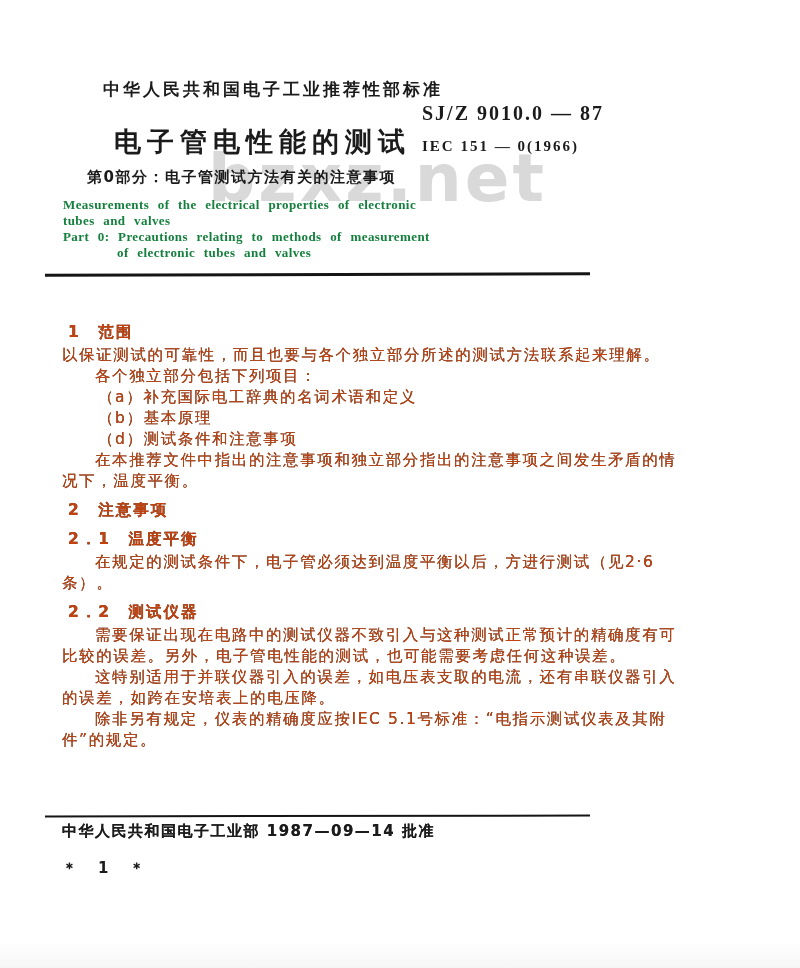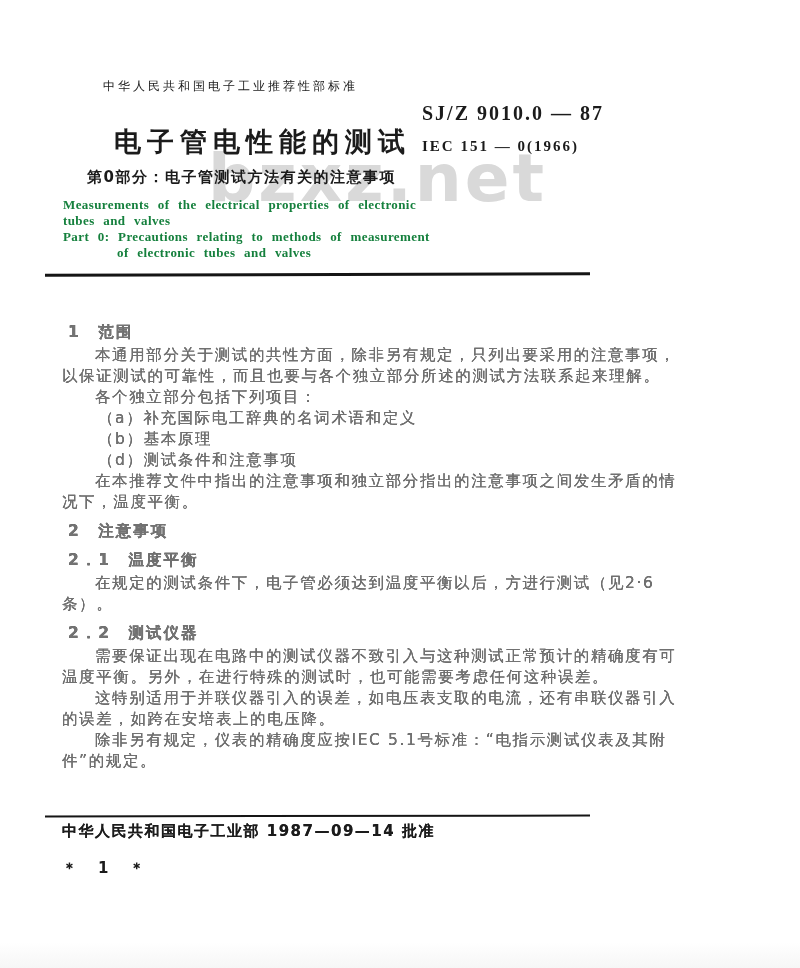--- a/index.html
+++ b/index.html
@@ -6,34 +6,34 @@
   .page{
     position:relative;width:800px;height:968px;background:#ffffff;
     font-family:"DejaVu Sans",sans-serif;color:#1b1b1b;overflow:hidden;
   }
   .abs{position:absolute;z-index:1;}
   .watermark{
     position:absolute;left:208px;top:140px;z-index:0;
     font-family:"DejaVu Sans",sans-serif;font-weight:bold;
     font-size:66px;letter-spacing:3px;color:#d9d9d9;user-select:none;
   }
-  .std-type{left:103px;top:78px;font-size:12px;font-weight:normal;letter-spacing:3px;}
+  .std-type{left:103px;top:78px;font-size:17px;font-weight:bold;letter-spacing:3px;}
   .std-no{left:422px;top:102px;font-size:20px;font-weight:bold;letter-spacing:2px;
     font-family:"Liberation Serif",serif;}
   .doc-title{left:114px;top:124px;font-size:27px;font-weight:bold;letter-spacing:6px;}
   .iec-ref{left:422px;top:138px;font-size:15px;font-weight:bold;letter-spacing:2px;
     font-family:"Liberation Serif",serif;}
   .subtitle{left:87px;top:168px;font-size:15px;font-weight:bold;letter-spacing:1.5px;}
   .english{left:63px;top:197px;font-family:"Liberation Serif",serif;font-weight:bold;
     font-size:13px;line-height:16px;letter-spacing:0.4px;word-spacing:5px;color:#15803d;}
   .eng-indent{padding-left:54px;}
   .rule-top{left:45px;top:273px;width:545px;height:3px;background:#151515;transform:rotate(-0.18deg);}
   .rule-bottom{left:45px;top:815px;width:545px;height:2px;background:#151515;transform:rotate(-0.1deg);}
   .body{left:62px;top:314px;width:662px;font-size:15.5px;line-height:21px;
-    letter-spacing:1.6px;color:#737373;text-shadow:0 0 0.5px #3a3a3a;}
+    letter-spacing:1.6px;color:#c2410c;text-shadow:0 0 0.5px #3a3a3a;}
   .line{min-height:21px;}
   .line.heading{font-weight:bold;margin-top:8px;margin-bottom:2px;padding-left:6px;letter-spacing:2px;}
   .line.indent{padding-left:33px;}
   .line.list{padding-left:36px;}
   .footer-approval{left:62px;top:822px;font-size:15px;font-weight:bold;letter-spacing:1.5px;
     text-shadow:0 0 0.5px #3a3a3a;}
   .page-marker{left:62px;top:859px;font-size:15px;font-weight:bold;white-space:pre;}
   .scan-shade{left:0;bottom:0;width:800px;height:26px;z-index:2;
     background:linear-gradient(to bottom,rgba(255,255,255,0),rgba(130,130,130,0.07));}
 </style>
@@ -53,35 +53,34 @@
       <div class="eng-line">Measurements of the electrical properties of electronic</div>
       <div class="eng-line">tubes and valves</div>
       <div class="eng-line">Part 0: Precautions relating to methods of measurement</div>
       <div class="eng-line eng-indent">of electronic tubes and valves</div>
     </div>
 
   <div class="abs rule-top"></div>
 
   <div class="abs body">
       <div class="line heading">1　范围</div>
-      <div class="line indent">本通用部分关于测试的共性方面，除非另有规定，只列出要采用的注意事项，</div>
       <div class="line flush">以保证测试的可靠性，而且也要与各个独立部分所述的测试方法联系起来理解。</div>
       <div class="line indent">各个独立部分包括下列项目：</div>
       <div class="line list">（a）补充国际电工辞典的名词术语和定义</div>
       <div class="line list">（b）基本原理</div>
       <div class="line list">（d）测试条件和注意事项</div>
       <div class="line indent">在本推荐文件中指出的注意事项和独立部分指出的注意事项之间发生矛盾的情</div>
       <div class="line flush">况下，温度平衡。</div>
       <div class="line heading">2　注意事项</div>
       <div class="line heading">2．1　温度平衡</div>
       <div class="line indent">在规定的测试条件下，电子管必须达到温度平衡以后，方进行测试（见2·6</div>
       <div class="line flush">条）。</div>
       <div class="line heading">2．2　测试仪器</div>
       <div class="line indent">需要保证出现在电路中的测试仪器不致引入与这种测试正常预计的精确度有可</div>
-      <div class="line flush">温度平衡。另外，在进行特殊的测试时，也可能需要考虑任何这种误差。</div>
+      <div class="line flush">比较的误差。另外，电子管电性能的测试，也可能需要考虑任何这种误差。</div>
       <div class="line indent">这特别适用于并联仪器引入的误差，如电压表支取的电流，还有串联仪器引入</div>
       <div class="line flush">的误差，如跨在安培表上的电压降。</div>
       <div class="line indent">除非另有规定，仪表的精确度应按IEC 5.1号标准：“电指示测试仪表及其附</div>
       <div class="line flush">件”的规定。</div>
     </div>
 
   <div class="abs rule-bottom"></div>
   <div class="abs footer-approval">中华人民共和国电子工业部 1987—09—14 批准</div>
   <div class="abs page-marker">＊    1    ＊</div>
 

